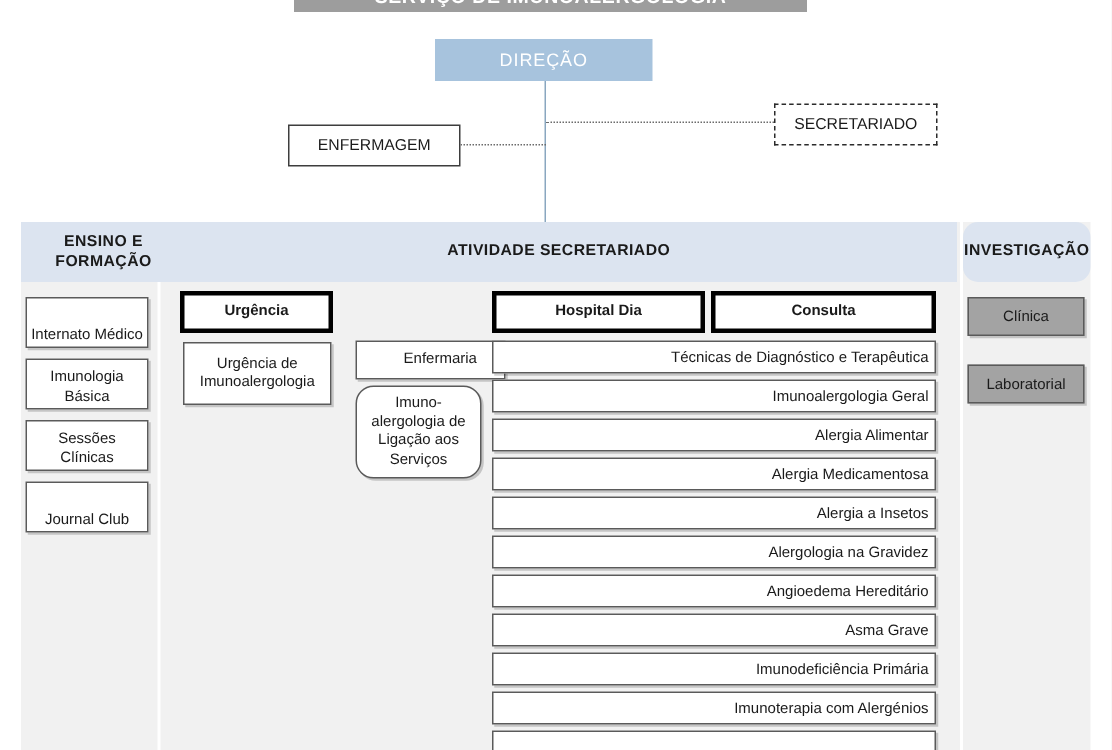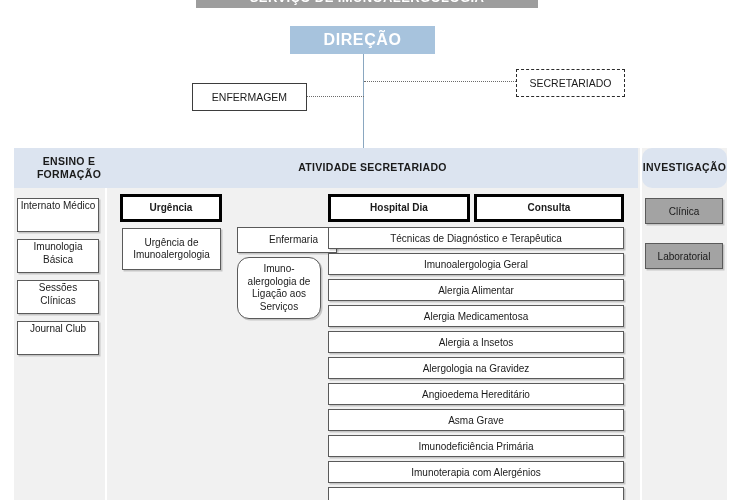--- a/index.html
+++ b/index.html
@@ -15,21 +15,21 @@
     position:absolute;left:196px;top:-14px;width:342px;height:22px;
     background:#9d9d9d;color:#ffffff;
     font-size:13px;font-weight:bold;letter-spacing:.4px;
     display:flex;align-items:center;justify-content:center;
   }
 
   
   .direcao{
     position:absolute;left:290px;top:26px;width:145px;height:28px;
     background:#a7c3dd;color:#ffffff;
-    font-size:16px;font-weight:bold;letter-spacing:.6px;
+    font-size:12px;font-weight:normal;letter-spacing:.6px;
     display:flex;align-items:center;justify-content:center;
   }
 
   
   .trunk{
     position:absolute;left:363px;top:54px;width:1px;height:94px;
     background:#8aa7c0;
   }
 
   
@@ -79,41 +79,41 @@
     font-size:10px;line-height:1.25;box-sizing:border-box;padding:1px 3px;
   }
   .bx.head{border:3px solid #000000;font-weight:bold;box-shadow:none;}
 
   
   .col-left{position:absolute;left:3px;top:50px;width:86px;}
   .t-item{
     position:relative;margin-bottom:7px;height:34px;width:82px;
     background:#ffffff;border:1.3px solid #5a5a5a;
     box-shadow:1.5px 1.5px 0 rgba(0,0,0,.18);
-    display:flex;align-items:flex-start;justify-content:center;text-align:center;
+    display:flex;align-items:flex-end;justify-content:center;text-align:center;
     font-size:10px;line-height:1.25;box-sizing:border-box;padding:1px 2px;
   }
 
   
   .col-right{position:absolute;left:631px;top:50px;width:80px;}
   .r-item{
     position:relative;margin-bottom:19px;height:26px;width:78px;
     background:#a3a3a3;border:1.3px solid #5a5a5a;
     box-shadow:1.5px 1.5px 0 rgba(0,0,0,.18);
     display:flex;align-items:center;justify-content:center;text-align:center;
     font-size:10px;box-sizing:border-box;
   }
 
   
   .rowstack{position:absolute;left:314px;top:79px;width:296px;}
   .lrow{
     position:relative;margin-bottom:4px;height:22px;width:296px;
     background:#ffffff;border:1.3px solid #5a5a5a;
     box-shadow:1.5px 1.5px 0 rgba(0,0,0,.18);
-    display:flex;align-items:center;justify-content:center;text-align:center;
+    display:flex;align-items:center;justify-content:flex-end;text-align:center;
     font-size:10px;box-sizing:border-box;padding:0 4px;
   }
 </style>
 </head>
 <body>
 
 <div class="banner">
   <span>SERVIÇO DE IMUNOALERGOLOGIA</span>
 </div>
 

